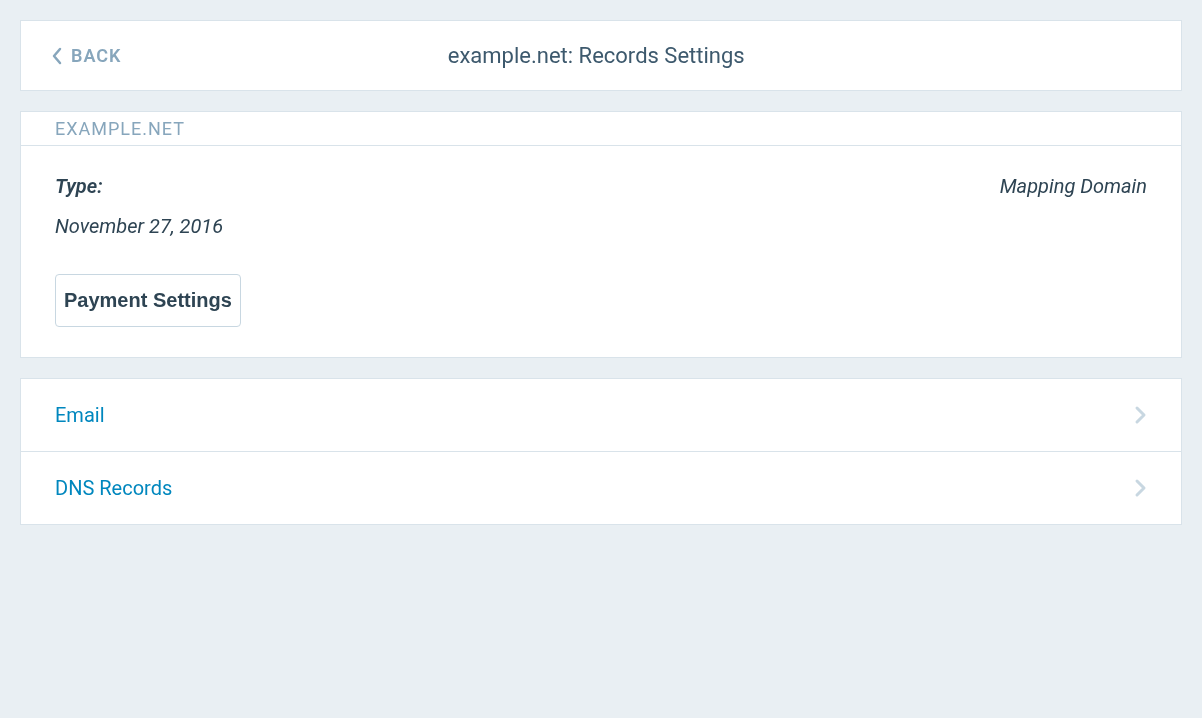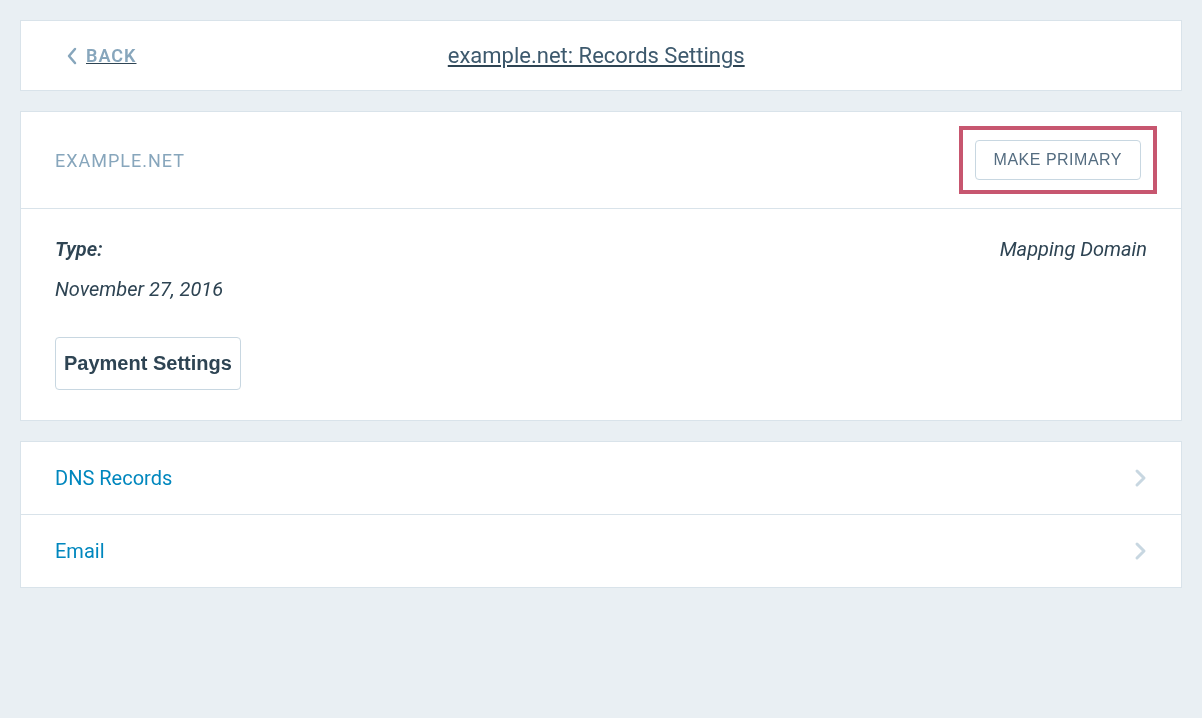--- a/index.html
+++ b/index.html
@@ -16,22 +16,21 @@
     }
     .card {
       background-color: #ffffff;
       border: 1px solid #d9e3ea;
       margin-bottom: 20px;
     }
     
     .header-card {
       display: flex;
       align-items: center;
-      padding: 22px 45px;
-      text-decoration: underline;
+      padding: 22px 30px;
     }
     .back-link {
       display: flex;
       align-items: center;
       color: #87a6bc;
       font-weight: 600;
       font-size: 18px;
       letter-spacing: 1px;
       cursor: pointer;
     }
@@ -45,21 +44,21 @@
       color: #3d596d;
       font-size: 22px;
       font-weight: 400;
       margin-left: -80px;
     }
     
     .domain-header {
       display: flex;
       justify-content: space-between;
       align-items: center;
-      padding: 14px 34px;
+      padding: 6px 34px;
       border-bottom: 1px solid #d9e3ea;
     }
     .domain-name {
       color: #87a6bc;
       font-size: 18px;
       letter-spacing: 1px;
       font-weight: 400;
     }
     .highlight-box {
       border: 4px solid #c7566f;
@@ -145,46 +144,43 @@
         </svg>
     </span>
     <span>BACK</span>
   </div>
   <div class="header-title">example.net: Records Settings</div>
 </div>
 
 <div class="card">
   <div class="domain-header">
     <div class="domain-name">EXAMPLE.NET</div>
-    <div class="highlight-box">
-      <button class="make-primary-btn">MAKE PRIMARY</button>
-    </div>
   </div>
   <div class="domain-body">
     <div class="info-row">
       <span class="info-label">Type:</span>
       <span class="info-value">Mapping Domain</span>
     </div>
     <div class="info-row">
       <span class="info-value">November 27, 2016</span>
     </div>
     <button class="payment-btn">Payment Settings</button>
   </div>
 </div>
 
 <div class="nav-card">
   <div class="nav-item">
-    <span class="nav-label">DNS Records</span>
+    <span class="nav-label">Email</span>
     <span class="nav-chevron">
       <svg width="14" height="22" viewBox="0 0 14 22">
           <path d="M4 4 L11 11 L4 18" stroke="#c8d7e1" stroke-width="3" fill="none" stroke-linecap="round" stroke-linejoin="round"></path>
         </svg>
     </span>
   </div>
   <div class="nav-item">
-    <span class="nav-label">Email</span>
+    <span class="nav-label">DNS Records</span>
     <span class="nav-chevron">
       <svg width="14" height="22" viewBox="0 0 14 22">
           <path d="M4 4 L11 11 L4 18" stroke="#c8d7e1" stroke-width="3" fill="none" stroke-linecap="round" stroke-linejoin="round"></path>
         </svg>
     </span>
   </div>
 </div>
 
 </body></html>

